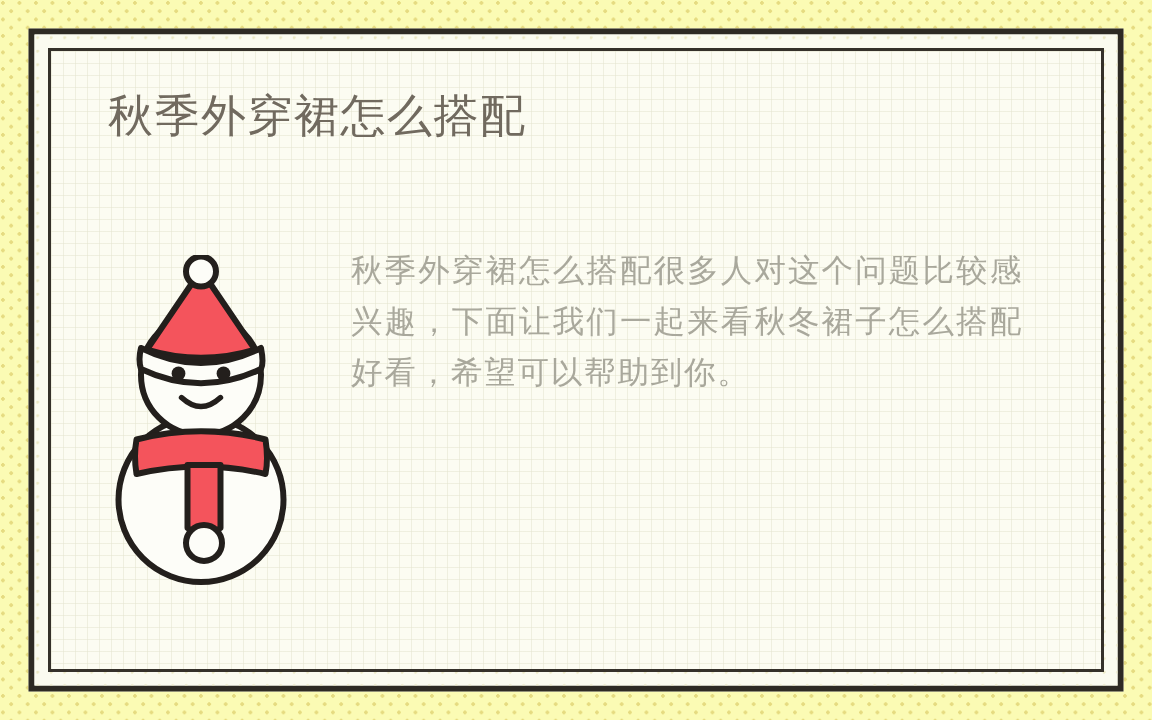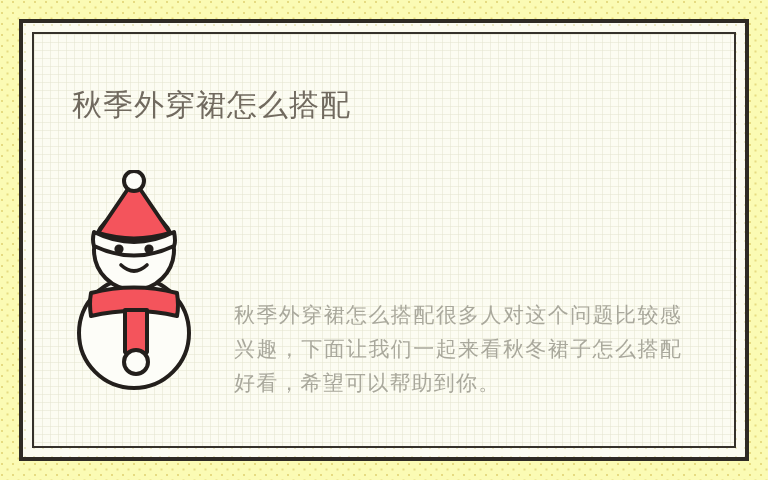--- a/index.html
+++ b/index.html
@@ -63,36 +63,37 @@
       linear-gradient(to right, rgba(228,228,208,0.55) 1px, rgba(0,0,0,0) 1px),
       linear-gradient(to bottom, rgba(228,228,208,0.55) 1px, rgba(0,0,0,0) 1px);
     background-size: 8px 8px, 8px 8px;
     overflow: hidden;
   }
 
   
   #card-title {
     position: absolute;
     left: 38px;
-    top: 52px;
+    top: 28px;
     font-size: 30px;
     line-height: 1.25;
     letter-spacing: 1px;
     color: #716a5f;
     white-space: nowrap;
+    font-family: Liberation Mono, monospace;
   }
 
   
   #content-row {
     position: absolute;
     left: 0;
     top: 130px;
     right: 16px;
     display: flex;
-    align-items: flex-end;
+    align-items: flex-start;
   }
 
   #illustration {
     width: 200px;
     flex: 0 0 200px;
     display: flex;
     justify-content: center;
     padding-top: 6px;
   }
 

